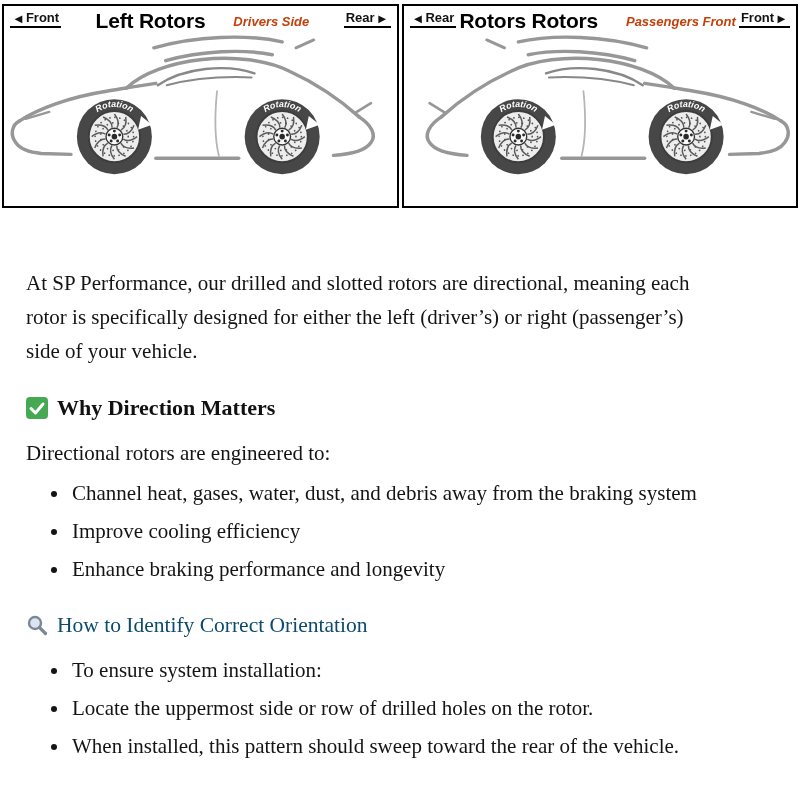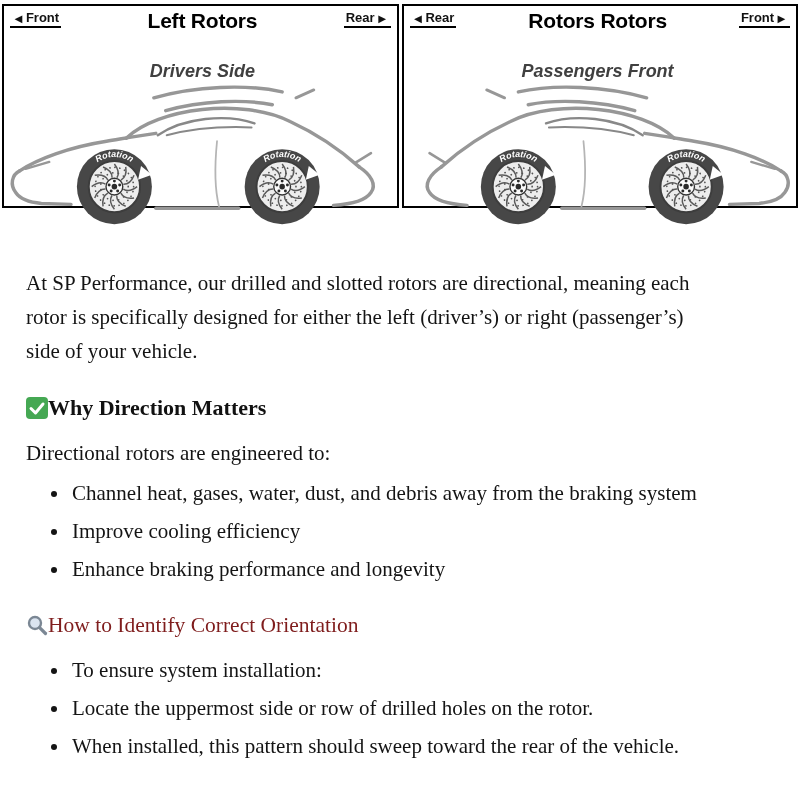--- a/index.html
+++ b/index.html
@@ -5,31 +5,31 @@
   html,body{margin:0;padding:0;background:#fff;width:800px;height:800px;overflow:hidden;}
   body{font-family:"Liberation Serif", serif;color:#141414;}
 
   
   .diagram{display:flex;gap:3px;margin:4px 2px 0 2px;}
   .panel{flex:1 1 0;border:2px solid #000;background:#fff;height:204px;box-sizing:border-box;position:relative;}
   .panel-header{display:flex;justify-content:space-between;align-items:flex-start;padding:5px 6px 0 6px;}
   .dirlabel{font-family:"Liberation Sans", sans-serif;font-weight:bold;font-size:13px;color:#111;
             border-bottom:2px solid #000;display:inline-flex;align-items:center;gap:1px;padding:0 2px 1px 2px;line-height:1.1;}
   .dirlabel .tri{font-size:13px;line-height:1;}
-  .titles{display:flex;flex-direction:column;align-items:center;margin-top:-1px;gap:28px;}
+  .titles{display:flex;align-items:center;margin-top:-1px;gap:28px;}
   .panel-title{font-family:"Liberation Sans", sans-serif;font-weight:bold;font-size:21px;line-height:1.05;color:#000;letter-spacing:-0.2px;}
-  .panel-subtitle{font-family:"Liberation Sans", sans-serif;font-weight:bold;font-style:italic;font-size:18px;color:#404040;margin-top:1px;}
+  .panel-subtitle{font-family:"Liberation Sans", sans-serif;font-weight:bold;font-style:italic;font-size:13px;color:#c2410c;margin-top:1px;}
   .carsvg{display:block;width:100%;height:150px;margin-top:2px;}
 
   
   .article{padding:14px 26px 0 26px;font-size:21px;line-height:1.62;margin-top:36px;}
   .intro{max-width:690px;margin:8px 0 14px 0;}
-  .sec-heading{display:flex;align-items:center;margin:22px 0 10px 0;}
+  .sec-heading{display:flex;align-items:center;gap:9px;margin:22px 0 10px 0;}
   .sec-heading .htext{font-size:22px;font-weight:bold;color:#111;}
-  .sec-heading.light .htext{font-weight:normal;font-size:21.5px;color:#7f1d1d;}
+  .sec-heading.light .htext{font-weight:normal;font-size:21.5px;color:#0c4a6e;}
   .hicon{display:inline-flex;width:22px;height:22px;flex:0 0 auto;}
   .lead{margin:6px 0 4px 0;}
   ul.blist{margin:6px 0 16px 0;padding-left:44px;}
   ul.blist li{max-width:640px;margin:4px 0;padding-left:2px;}
 </style>
 </head>
 <body>
 
 <div class="diagram">
 

